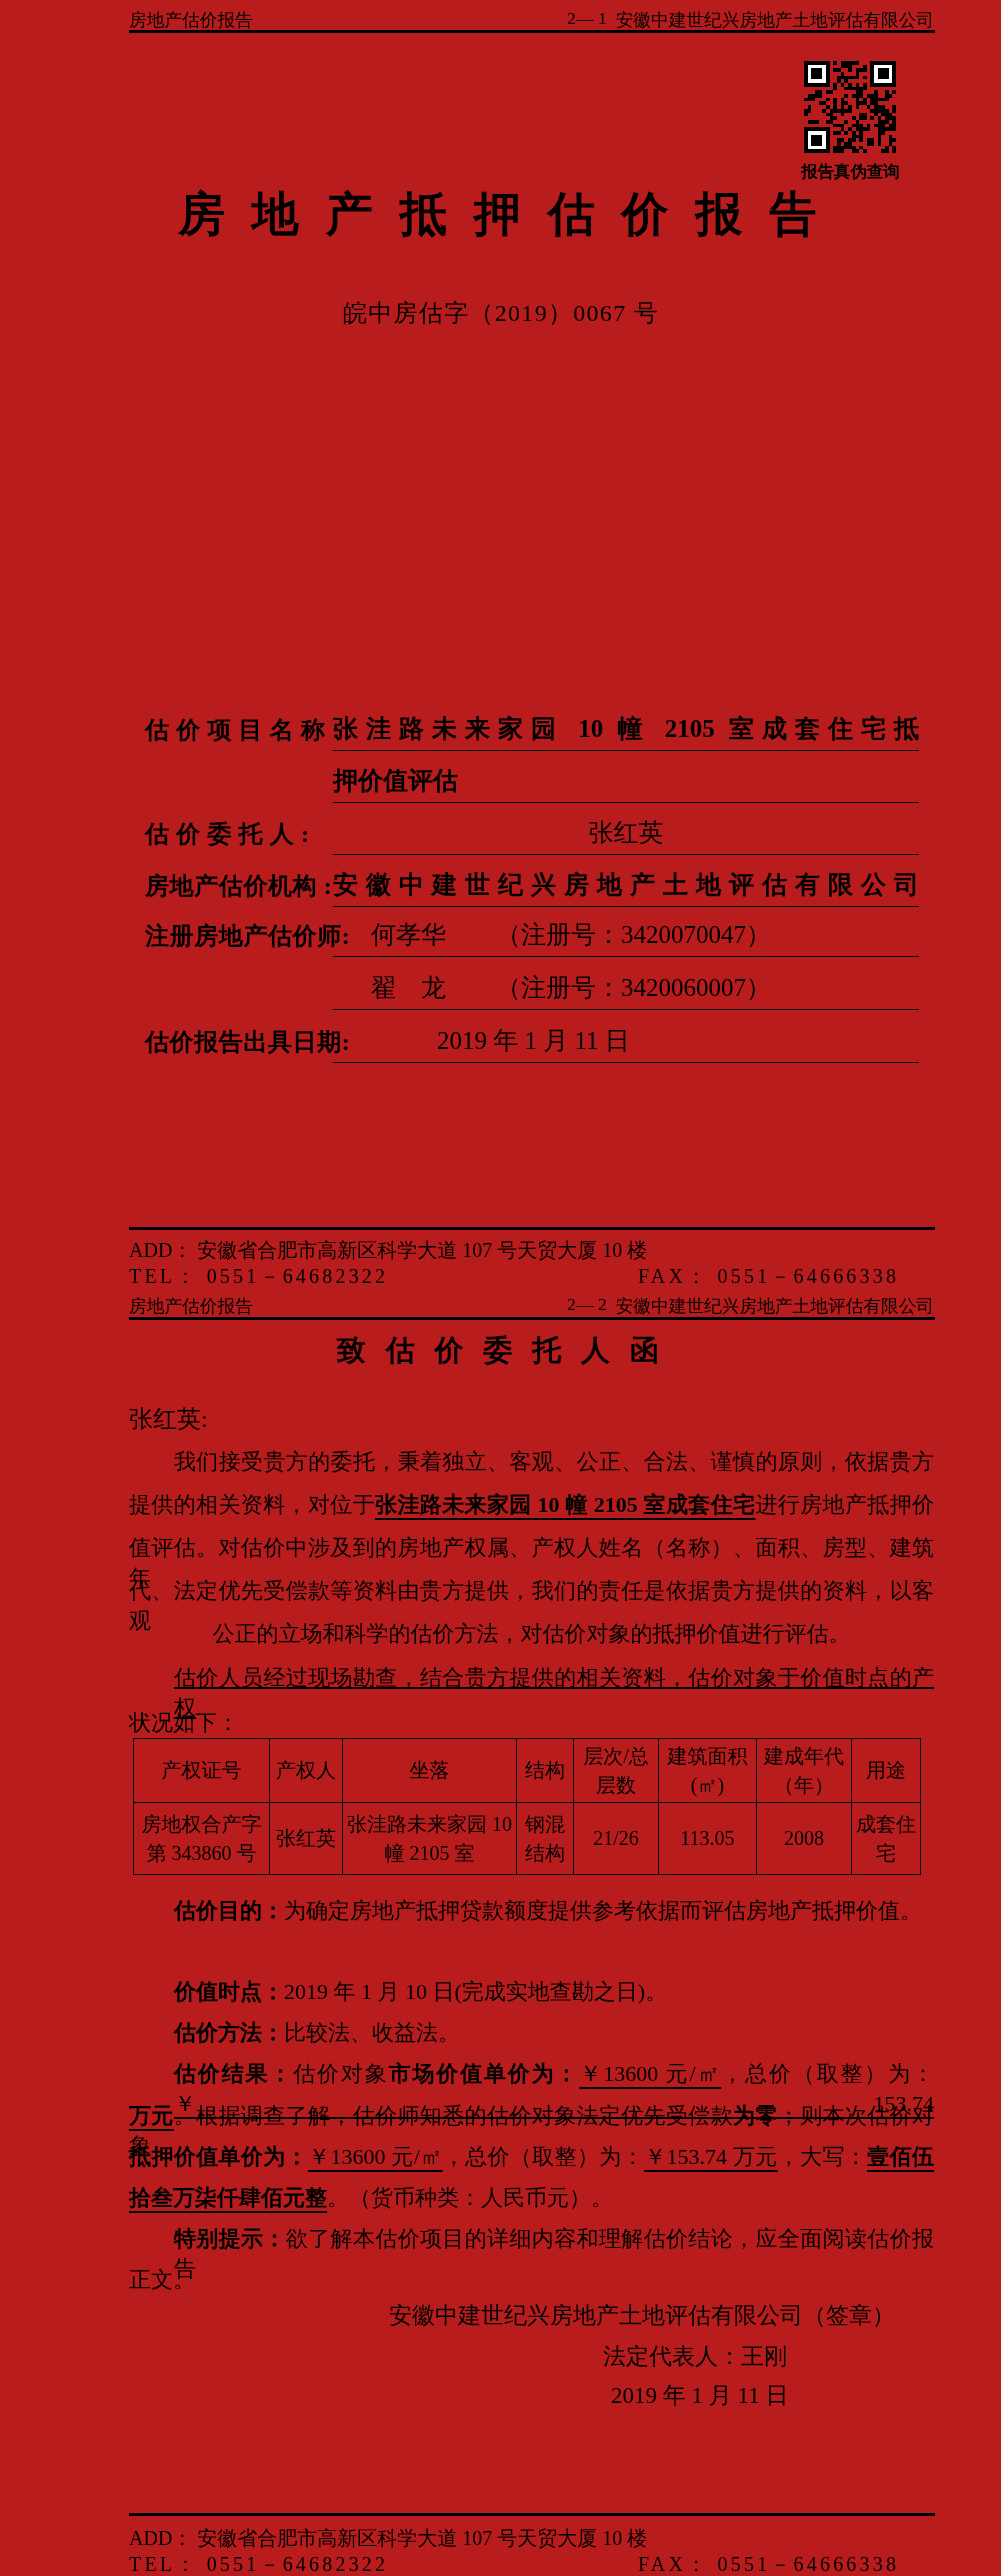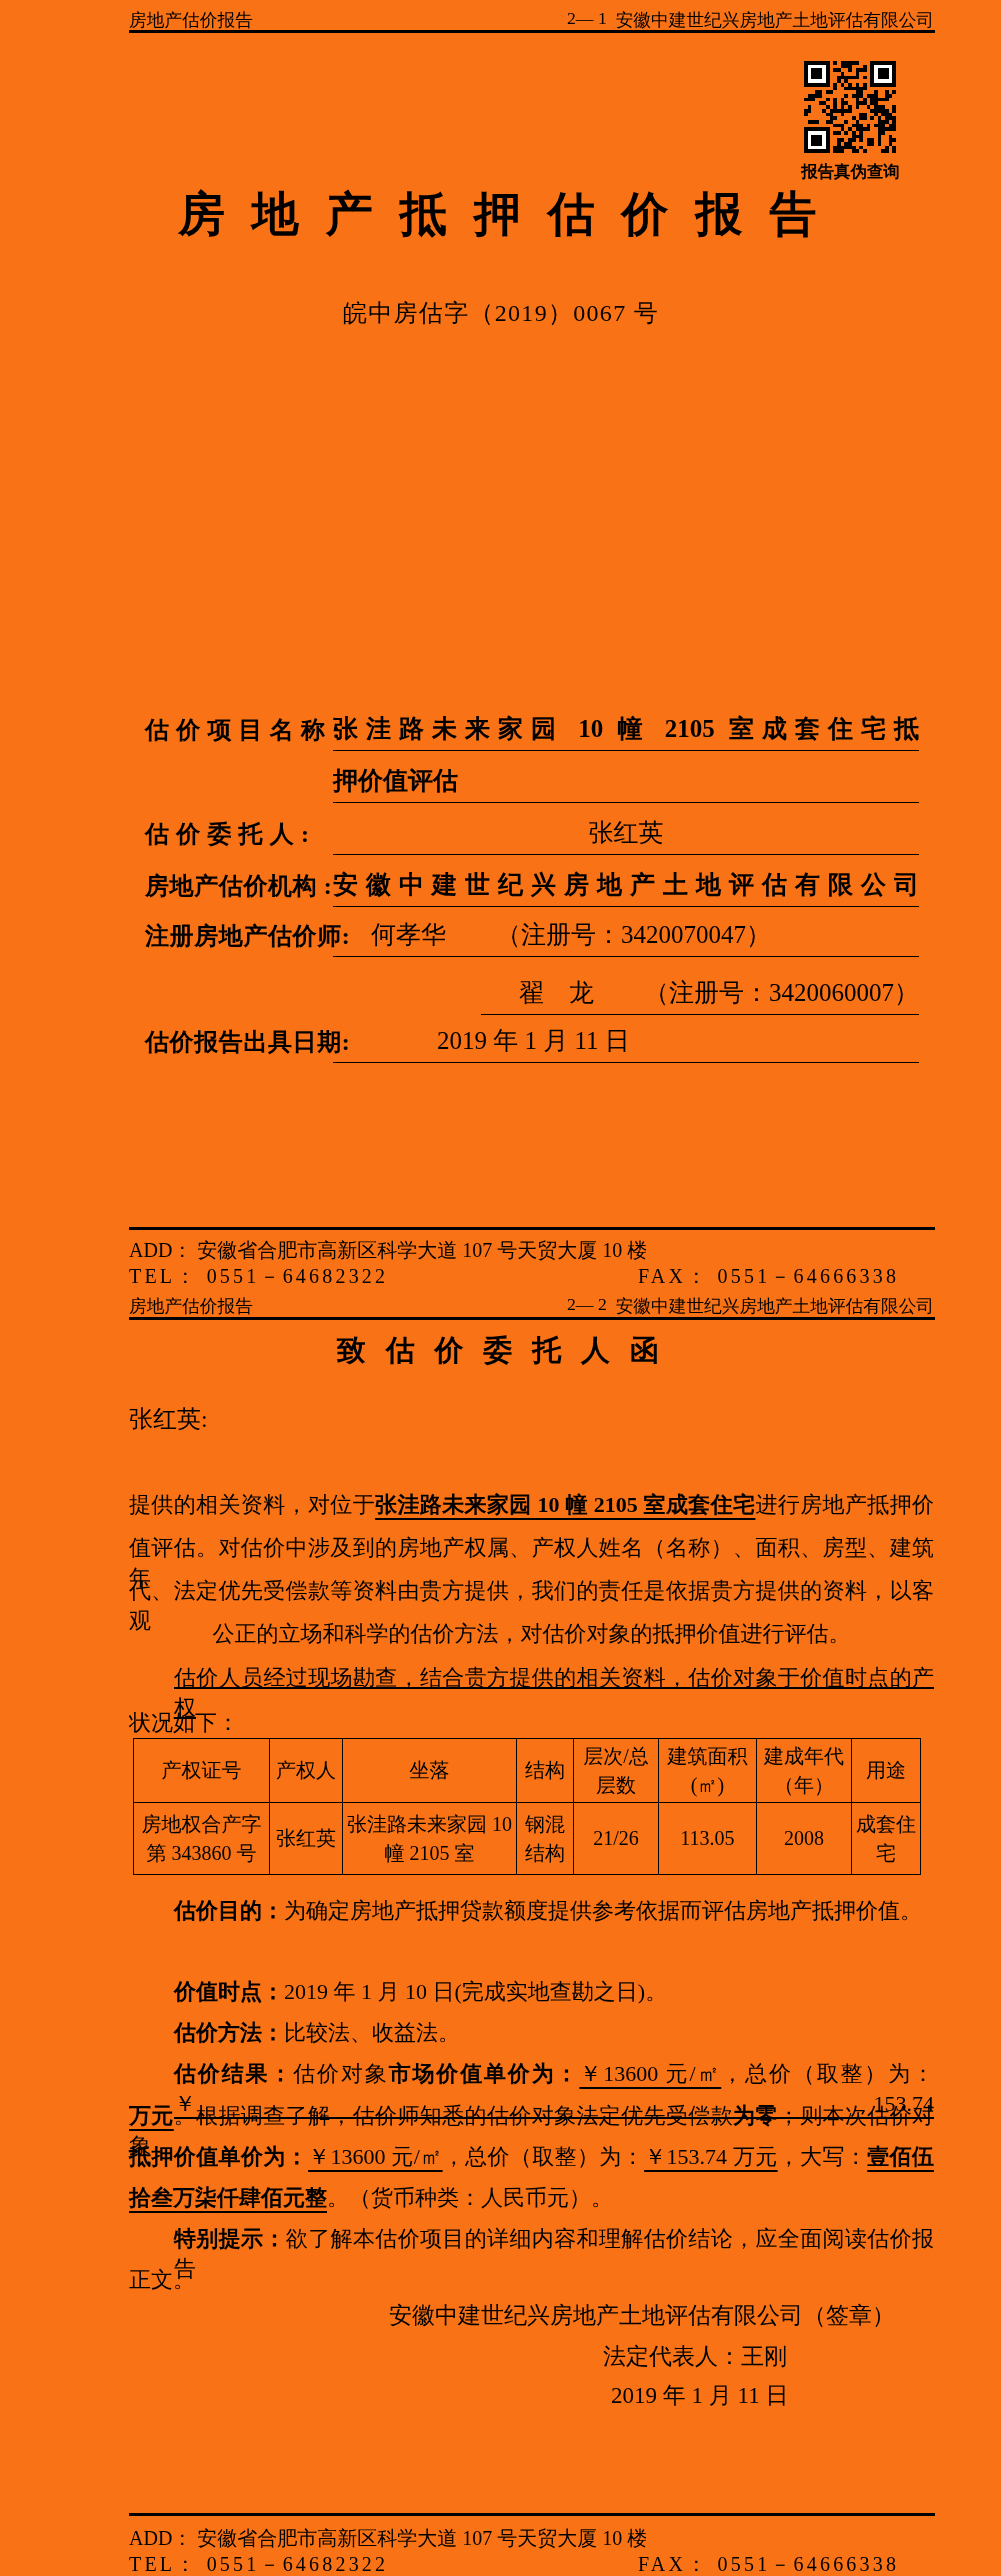--- a/index.html
+++ b/index.html
@@ -1,16 +1,16 @@
 <!DOCTYPE html>
 <html style="font-size:10px"><head>
 <meta charset="utf-8">
 <style>
   html,body{margin:0;padding:0;background:#fff;}
-  .page{position:relative;width:1002px;height:2576px;background:#f97316;overflow:hidden;
+  .page{position:relative;width:1002px;height:2576px;background:#b91c1c;overflow:hidden;
         font-family:"Liberation Serif","DejaVu Serif",serif;color:#000;}
   .abs{position:absolute;}
   
   .runhead{font-size:17.7px;}
   .rule{background:#000;height:3.2px;}
   .ftline{font-size:20px;}
   .num{letter-spacing:3.2px;}
   
   .title{font-size:47px;font-weight:bold;letter-spacing:7.6px;text-align:center;width:100%;}
   .docnum{font-size:24px;text-align:center;width:100%;letter-spacing:1.3px;}
@@ -289,21 +289,21 @@
     <span class="fval ctr">张红英</span>
   </div>
   <div class="frow" style="top:868px;">
     <span class="flabel">房地产估价机构 :</span>
     <span class="fval bold spread">安徽中建世纪兴房地产土地评估有限公司</span>
   </div>
   <div class="frow" style="top:918px;">
     <span class="flabel">注册房地产估价师:</span>
     <span class="fval ind60">何孝华　　（注册号：3420070047）</span>
   </div>
-  <div class="frow" style="top:971px;flex-direction:column;">
+  <div class="frow" style="top:971px;">
     <span class="flabel"></span>
     <span class="fval ind60">翟　龙　　（注册号：3420060007）</span>
   </div>
   <div class="frow" style="top:1024px;">
     <span class="flabel">估价报告出具日期:</span>
     <span class="fval ind165">2019 年 1 月 11 日</span>
   </div>
 
   <div class="abs rule" style="left:129px;width:806px;top:1227px;"></div>
   <div class="abs ftline" style="left:129px;top:1237px;">ADD： 安徽省合肥市高新区科学大道 107 号天贸大厦 10 楼</div>
@@ -312,20 +312,21 @@
 
   <div class="abs runhead" style="left:129px;top:1294px;">房地产估价报告</div>
   <div class="abs runhead" style="left:567px;top:1294px;">2— 2</div>
   <div class="abs runhead" style="right:68px;top:1294px;">安徽中建世纪兴房地产土地评估有限公司</div>
   <div class="abs rule" style="left:129px;width:806px;top:1317px;"></div>
 
   <div class="abs lt-title" style="top:1331px;">致 估 价 委 托 人 函</div>
 
   <div class="bline" style="top:1403px;font-size:24px;">张红英:</div>
 
+  <div class="bline jline ind2em" style="top:1447px;">我们接受贵方的委托，秉着独立、客观、公正、合法、谨慎的原则，依据贵方</div>
   <div class="bline jline" style="top:1490px;"><span>提供的相关资料，对位于</span><span class="st-b st-u">张洼路未来家园 10 幢 2105 室成套住宅</span><span>进行房地产抵押价</span></div>
   <div class="bline jline" style="top:1533px;">值评估。对估价中涉及到的房地产权属、产权人姓名（名称）、面积、房型、建筑年</div>
   <div class="bline jline" style="top:1576px;">代、法定优先受偿款等资料由贵方提供，我们的责任是依据贵方提供的资料，以客观</div>
   <div class="bline" style="top:1619px;text-align:center;">公正的立场和科学的估价方法，对估价对象的抵押价值进行评估。</div>
 
   <div class="bline jline ind2em" style="top:1663px;text-decoration:underline;">估价人员经过现场勘查，结合贵方提供的相关资料，估价对象于价值时点的产权</div>
   <div class="bline" style="top:1708px;">状况如下：</div>
 
   <div class="abs" style="left:133px;top:1738px;">
     <table class="ptable">

